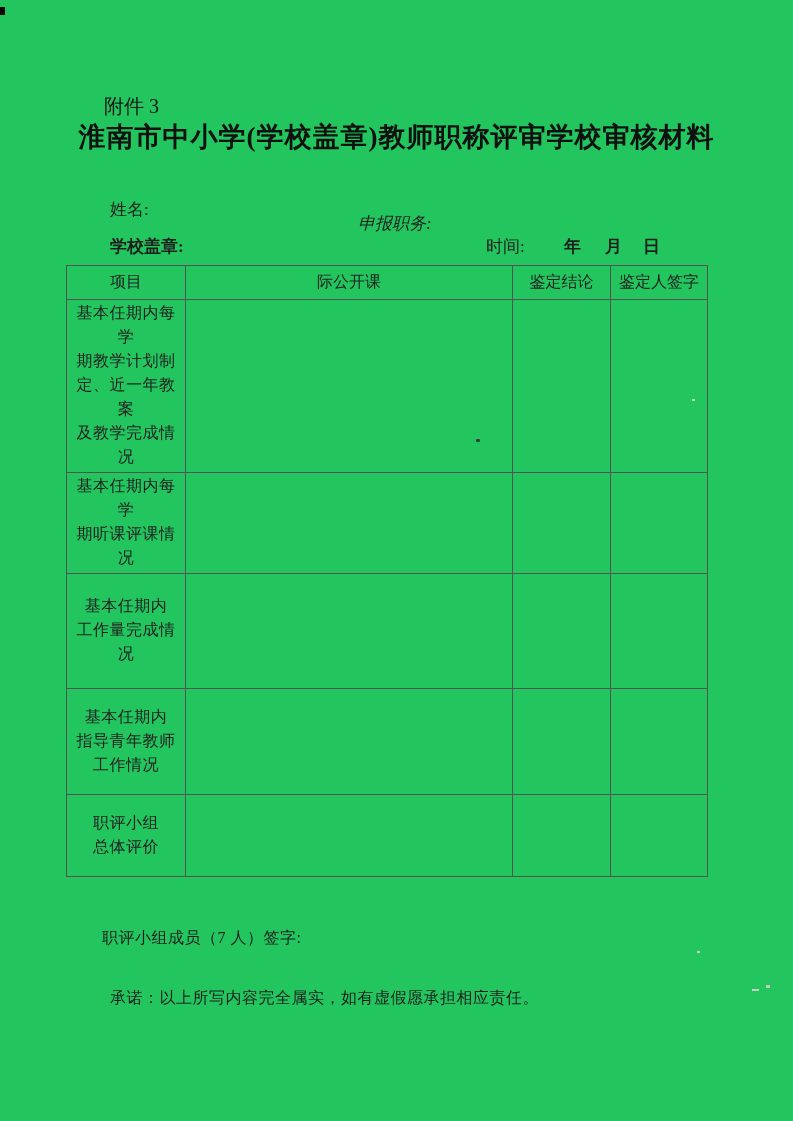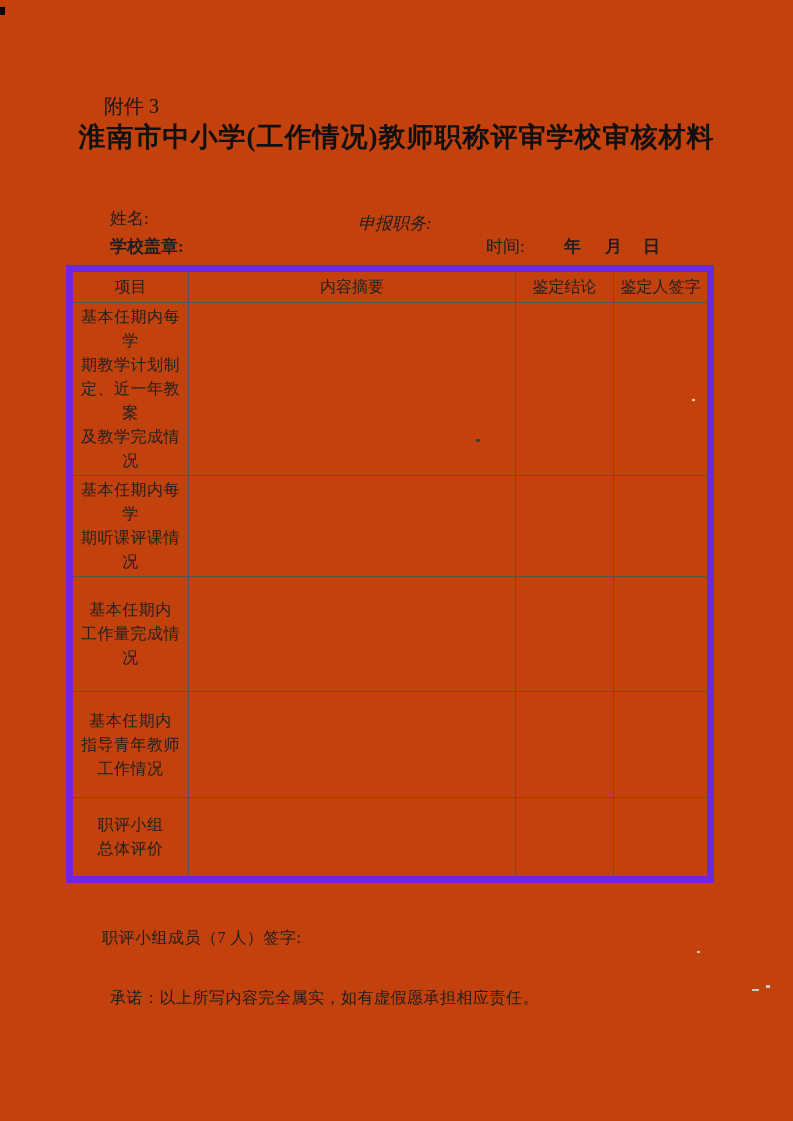--- a/index.html
+++ b/index.html
@@ -1,35 +1,35 @@
 <!DOCTYPE html>
 <html><head>
 <meta charset="utf-8">
 <style>
   html,body{margin:0;padding:0;}
   .page{
-    position:relative;width:793px;height:1121px;background:#c2410c;
+    position:relative;width:793px;height:1121px;background:#22c55e;
     font-family:"Liberation Serif","DejaVu Serif",serif;color:#1e1e1e;overflow:hidden;
   }
   .attachment{position:absolute;left:104px;top:93px;font-size:20px;color:#161616;}
   .title{
     position:absolute;left:0;top:119px;width:100%;text-align:center;
     font-size:27px;font-weight:bold;line-height:36px;letter-spacing:1px;color:#101010;
   }
   .fld{position:absolute;font-size:17px;white-space:nowrap;}
-  .f-name{left:110px;top:207px;text-align:center;}
+  .f-name{left:110px;top:198px;text-align:center;}
   .f-pos{left:358px;top:212px;font-style:italic;}
   .f-seal{left:110px;top:235px;font-weight:bold;}
   .f-time{left:486px;top:235px;font-weight:normal;}
   .f-year{left:564px;top:235px;font-weight:bold;}
   .f-month{left:605px;top:235px;font-weight:bold;}
   .f-day{left:643px;top:235px;font-weight:bold;}
   .form-table{
     position:absolute;left:66px;top:265px;width:641px;
-    border-collapse:collapse;table-layout:fixed;border:7px solid #6d28d9;
+    border-collapse:collapse;table-layout:fixed;border:1px solid #6d28d9;font-family:Liberation Mono, monospace;
   }
   .form-table th,.form-table td{
     border:1px solid #535353;font-weight:normal;font-size:16px;
     text-align:center;vertical-align:middle;padding:2px;color:#222;
   }
   col.c1{width:119px}col.c2{width:327px}col.c3{width:98px}col.c4{width:97px}
   tr.hrow{height:34px;}
   td.lbl{white-space:pre-line;line-height:24px;letter-spacing:0.5px;}
   tr.r1{height:123px}tr.r2{height:80px}tr.r3{height:119px}
   tr.r4{height:115px}tr.r5{height:106px}tr.r6{height:82px}
@@ -51,42 +51,42 @@
   <div class="speck s1"></div>
   <div class="speck s2"></div>
   <div class="speck s3"></div>
   <div class="speck s4"></div>
   <div class="speck s5"></div>
   <div class="speck s6"></div>
 
   <div class="attachment">附件 3</div>
 
   <div class="title">
-    <div>淮南市中小学(工作情况)教师职称评审学校审核材料</div>
+    <div>淮南市中小学(学校盖章)教师职称评审学校审核材料</div>
   </div>
 
   <div class="fld f-name">姓名:</div>
   <div class="fld f-pos">申报职务:</div>
   <div class="fld f-seal">学校盖章:</div>
   <div class="fld f-time">时间:</div>
   <div class="fld f-year">年</div>
   <div class="fld f-month">月</div>
   <div class="fld f-day">日</div>
 
   <table class="form-table">
     <colgroup>
         <col class="c1">
         <col class="c2">
         <col class="c3">
         <col class="c4">
       </colgroup>
     <thead>
       <tr class="hrow">
         <th>项目</th>
-        <th>内容摘要</th>
+        <th>际公开课</th>
         <th>鉴定结论</th>
         <th>鉴定人签字</th>
       </tr>
     </thead>
     <tbody>
       <tr class="r1">
         <td class="lbl">基本任期内每学
 期教学计划制
 定、近一年教案
 及教学完成情况</td>

